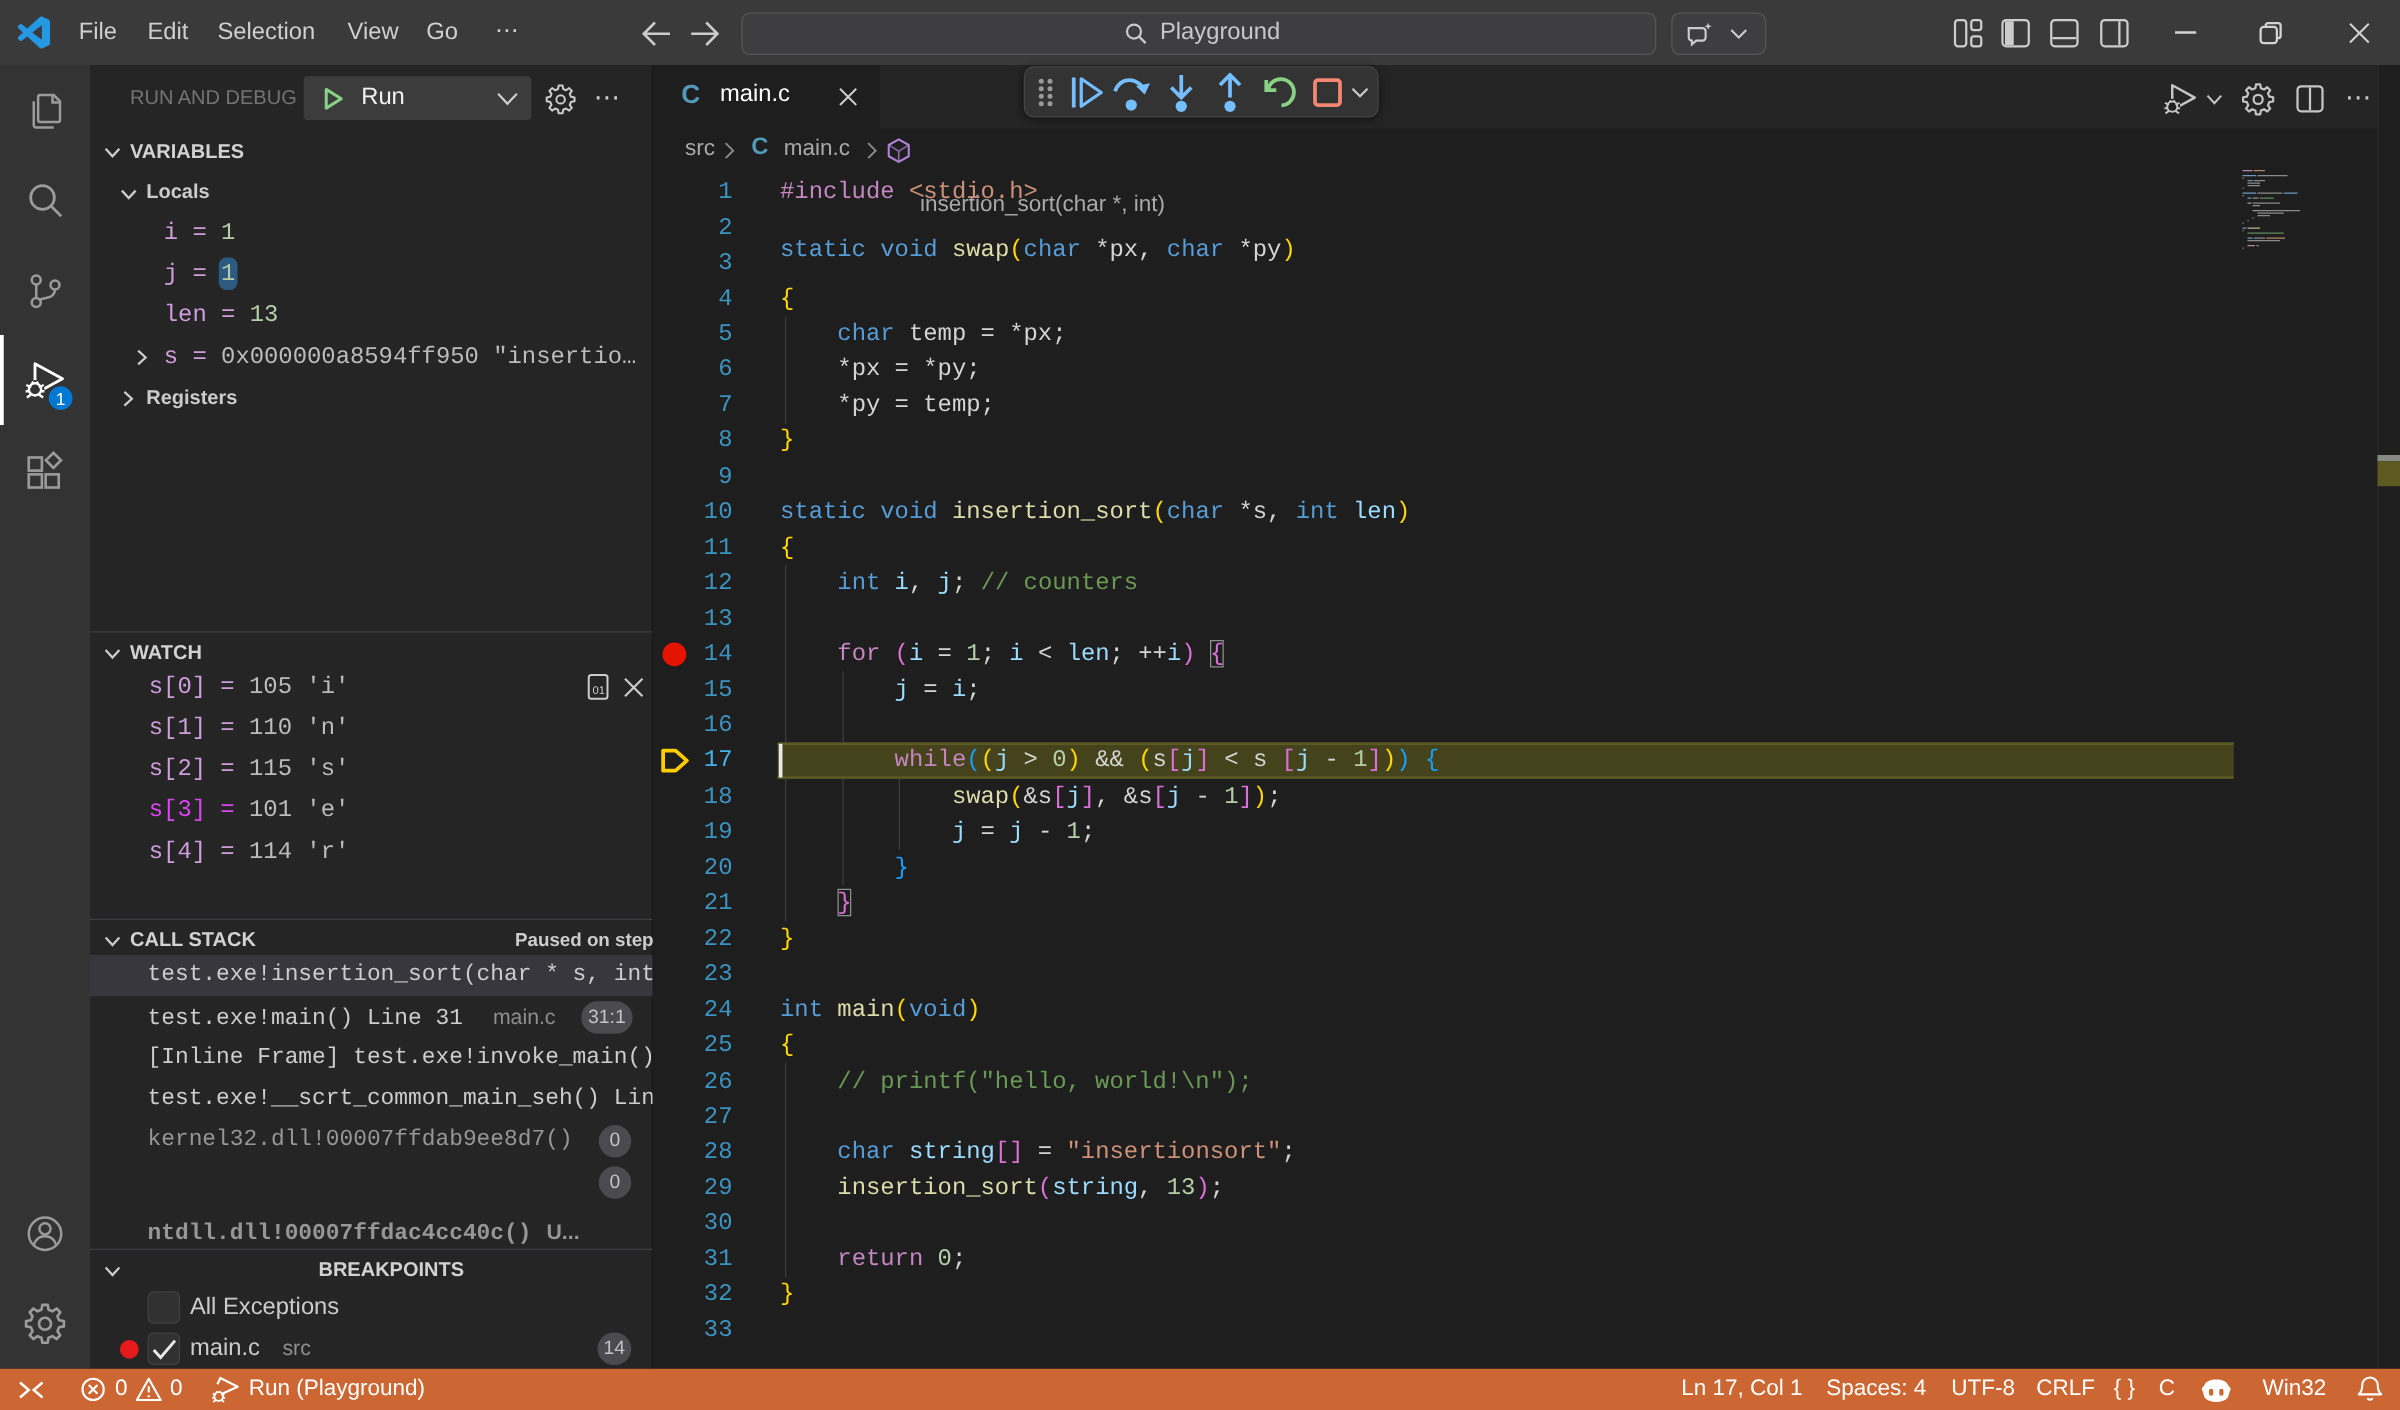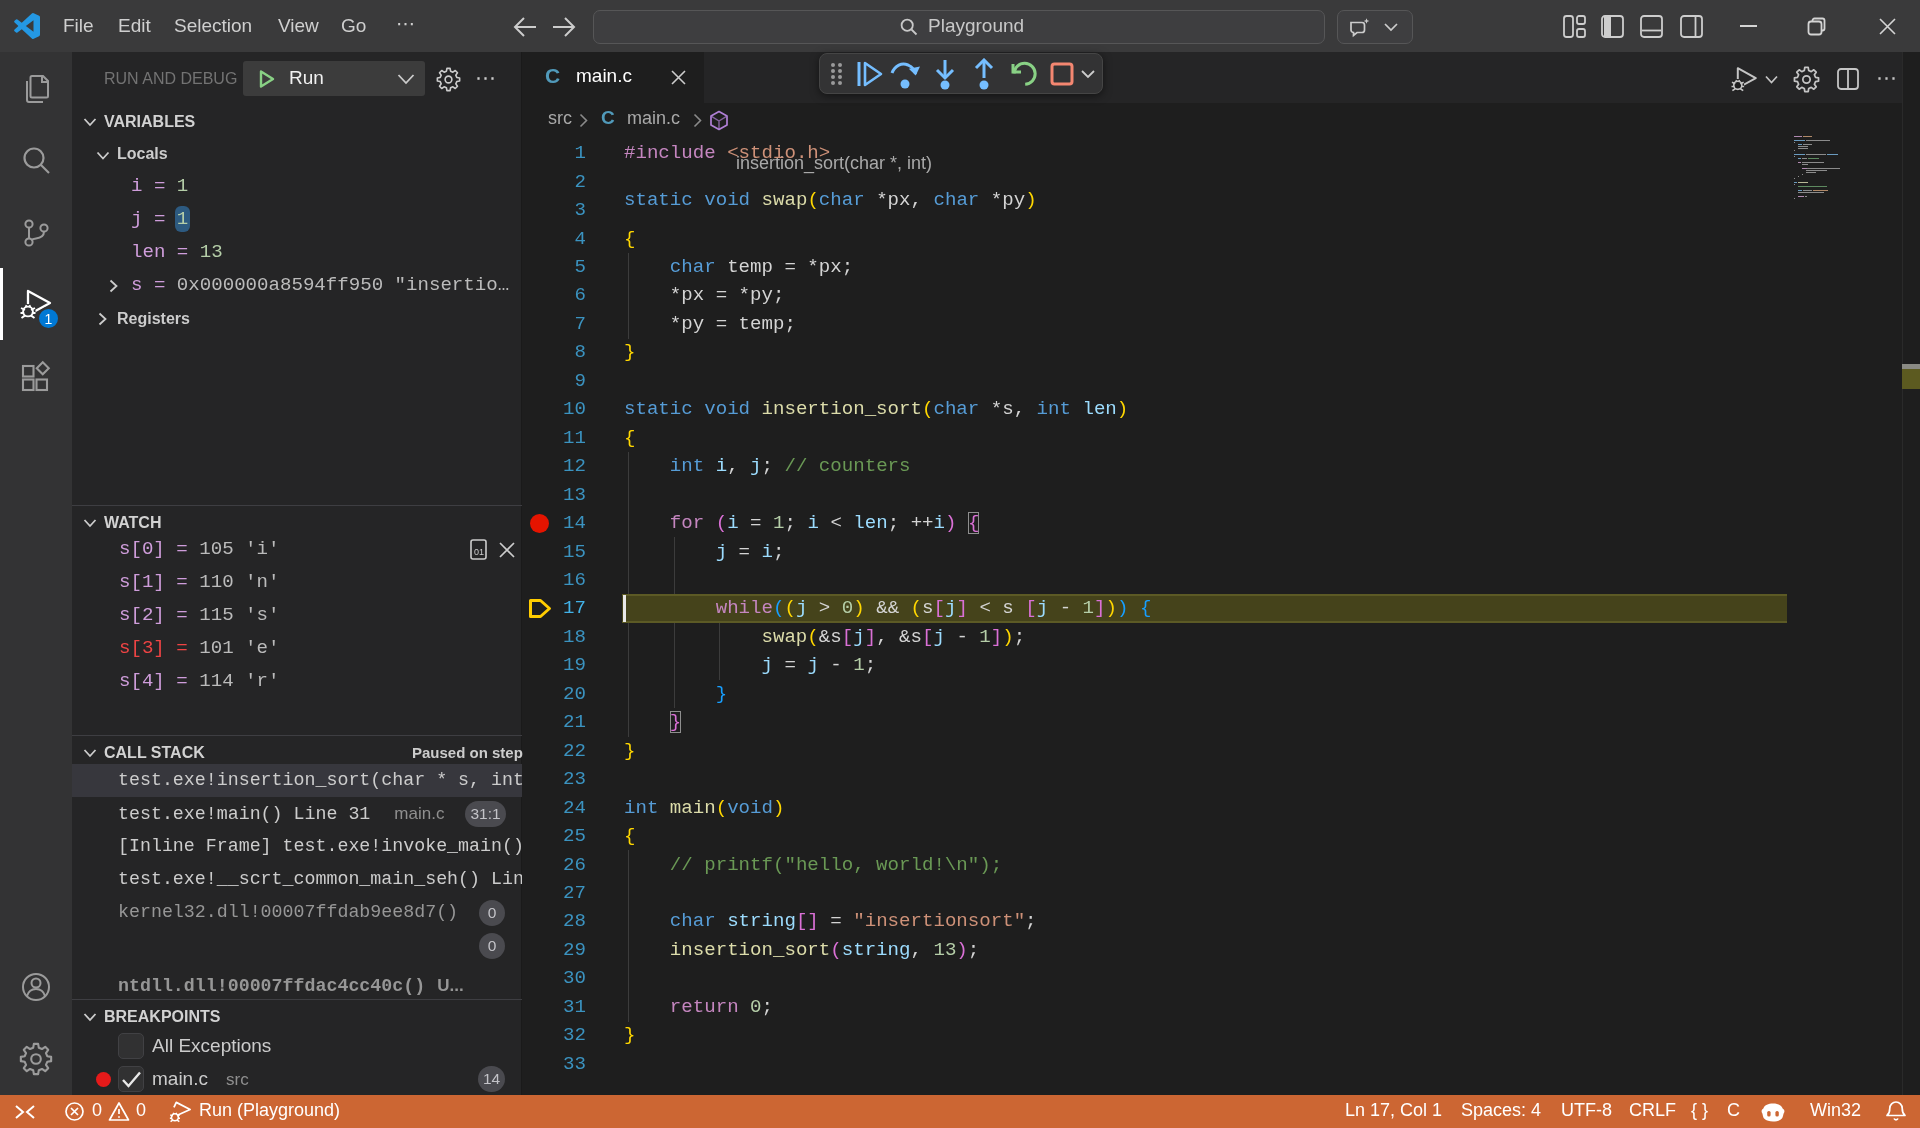--- a/index.html
+++ b/index.html
@@ -170,21 +170,21 @@
       <path class="chev" d="M2.5 1.5l6 5.5-6 5.5"></path>
     </svg><span style="margin-left:45px">Registers</span></div>
 
 <div class="abs" style="left:72px;top:505px;width:450px;height:1px;background:#3e3e42;"></div>
 <div class="shdr" style="top:506px;"><svg class="abs" style="left:11px;top:11px" width="14" height="12" viewBox="0 0 14 12">
       <path class="chev" d="M1.5 3l5.5 6 5.5-6"></path>
     </svg><span style="margin-left:32px">WATCH</span></div>
 <div class="srow mono" style="top:533px;font-size:19.1px;"><span style="margin-left:47px;color:#cf9ddb">s[0] =</span> <span style="color:#bbbbbb">105 'i'</span></div>
 <div class="srow mono" style="top:566px;font-size:19.1px;"><span style="margin-left:47px;color:#cf9ddb">s[1] =</span> <span style="color:#bbbbbb">110 'n'</span></div>
 <div class="srow mono" style="top:599px;font-size:19.1px;"><span style="margin-left:47px;color:#cf9ddb">s[2] =</span> <span style="color:#bbbbbb">115 's'</span></div>
-<div class="srow mono" style="top:632px;font-size:19.1px;"><span style="margin-left:47px;color:#ef4444">s[3] =</span> <span style="color:#bbbbbb">101 'e'</span></div>
+<div class="srow mono" style="top:632px;font-size:19.1px;"><span style="margin-left:47px;color:#d946ef">s[3] =</span> <span style="color:#bbbbbb">101 'e'</span></div>
 <div class="srow mono" style="top:665px;font-size:19.1px;"><span style="margin-left:47px;color:#cf9ddb">s[4] =</span> <span style="color:#bbbbbb">114 'r'</span></div>
 
 <svg class="abs" style="left:468px;top:538px" width="22" height="24" viewBox="0 0 22 24">
   <rect x="3" y="2" width="15" height="19" rx="2" stroke="#cccccc" stroke-width="1.6" fill="none"></rect>
   <text x="6" y="17" fill="#cccccc" font-size="9" font-family="Liberation Sans">01</text>
 </svg>
 <svg class="abs" style="left:497px;top:540px" width="20" height="20" viewBox="0 0 20 20">
   <path d="M3 3l14 14M17 3L3 17" stroke="#cccccc" stroke-width="1.7"></path>
 </svg>
 
@@ -198,21 +198,21 @@
 <div class="srow mono" style="top:797px;font-size:18.3px;"><span style="margin-left:46px">test.exe!main() Line 31</span><span style="color:#8f8f8f;font-family:'Liberation Sans';font-size:17px;margin-left:24px;">main.c</span></div>
 <div class="pill" style="left:465px;top:801px;width:41px;">31:1</div>
 <div class="srow mono" style="top:830px;font-size:18.3px;white-space:pre;overflow:hidden;"><span style="margin-left:46px">[Inline Frame] test.exe!invoke_main()</span></div>
 <div class="srow mono" style="top:863px;font-size:18.3px;white-space:pre;overflow:hidden;"><span style="margin-left:46px">test.exe!__scrt_common_main_seh() Line</span></div>
 <div class="srow mono" style="top:896px;font-size:18.3px;color:#969696;"><span style="margin-left:46px">kernel32.dll!00007ffdab9ee8d7()</span></div>
 <div class="pill" style="left:479px;top:900px;width:26px;">0</div>
 <div class="srow mono" style="top:969px;font-size:18.3px;color:#969696;font-weight:bold;"><span style="margin-left:46px">ntdll.dll!00007ffdac4cc40c()</span><span style="margin-left:12px;font-family:'Liberation Sans';font-size:17px;">U...</span></div>
 <div class="pill" style="left:479px;top:933px;width:26px;">0</div>
 
 <div class="abs" style="left:72px;top:999px;width:450px;height:1px;background:#3e3e42;"></div>
-<div class="shdr" style="top:1000px;"><svg class="abs" style="left:11px;top:11px" width="14" height="12" viewBox="0 0 14 12">
+<div class="shdr" style="top:1000px;text-align:center;"><svg class="abs" style="left:11px;top:11px" width="14" height="12" viewBox="0 0 14 12">
       <path class="chev" d="M1.5 3l5.5 6 5.5-6"></path>
     </svg><span style="margin-left:32px">BREAKPOINTS</span></div>
 <div class="srow" style="top:1029px;font-size:19px;"><span style="margin-left:80px">All Exceptions</span></div>
 <div class="abs" style="left:118px;top:1033px;width:26px;height:26px;background:#313132;border:1px solid #414144;border-radius:5px;"></div>
 <div class="srow" style="top:1062px;font-size:19px;"><span style="margin-left:80px">main.c</span><span style="color:#8f8f8f;font-size:17px;margin-left:18px;">src</span></div>
 <div class="abs" style="left:96px;top:1072px;width:15px;height:15px;border-radius:50%;background:#e61a1a;"></div>
 <div class="abs" style="left:118px;top:1066px;width:26px;height:26px;background:#313132;border:1px solid #414144;border-radius:5px;"></div>
 <svg class="abs" style="left:121px;top:1071px" width="21" height="17" viewBox="0 0 21 17">
   <path d="M2 9l5.5 6L19 1.5" stroke="#e8e8e8" stroke-width="2.4" fill="none"></path>
 </svg>

